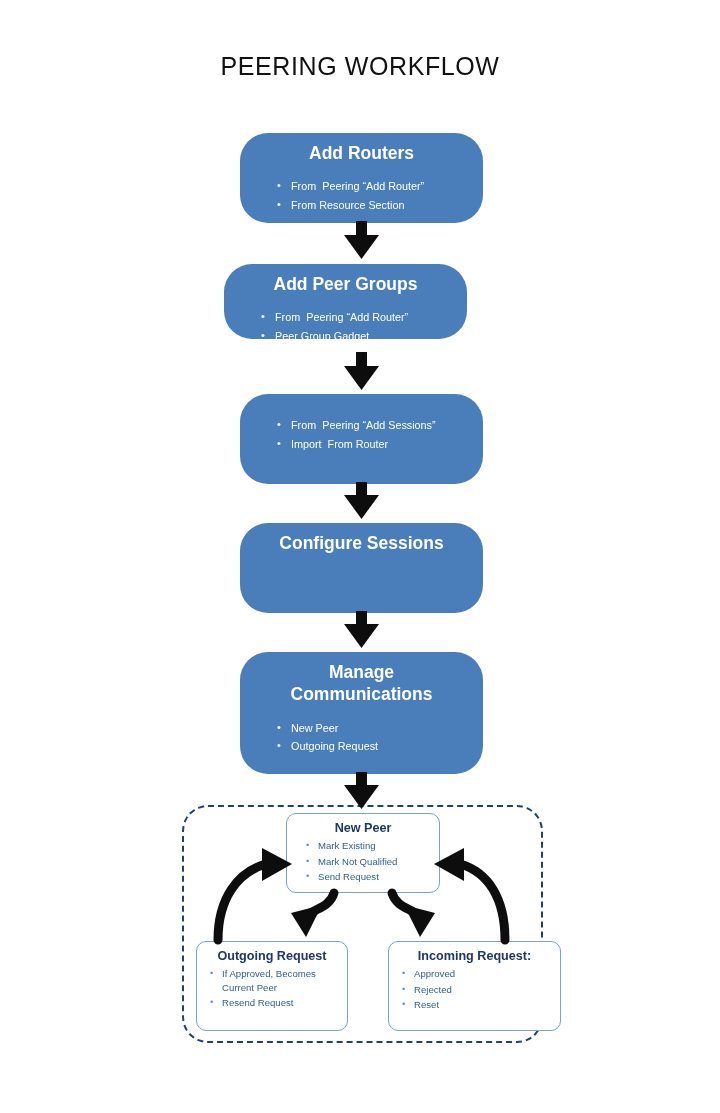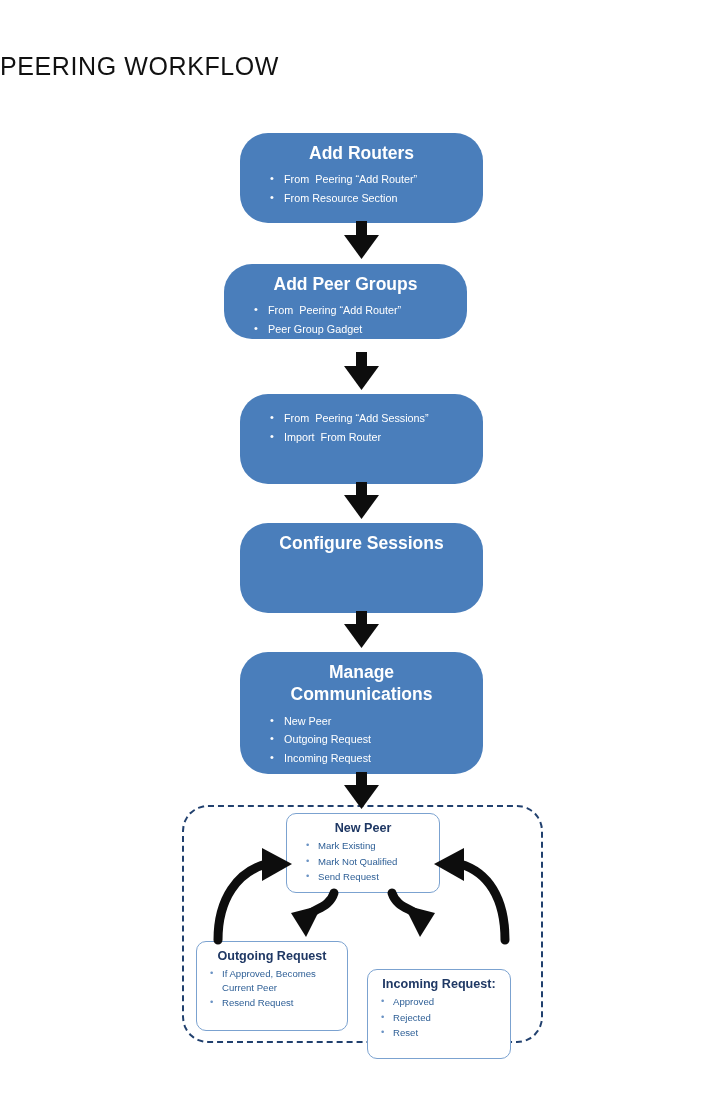--- a/index.html
+++ b/index.html
@@ -17,21 +17,21 @@
   #canvas {
     position: absolute;
     left: 0; top: 0;
     width: 720px; height: 1113px;
   }
   
   #page-title {
     position: absolute;
     left: 0; top: 52px;
     width: 720px;
-    text-align: left;
+    text-align: center;
     font-size: 25px;
     letter-spacing: 0.6px;
     color: #111111;
     font-weight: 400;
     font-family: "Liberation Sans", sans-serif;
   }
   
   .flow-box {
     position: absolute;
     background: #4a7ebb;
@@ -44,21 +44,21 @@
     text-align: center;
     font-weight: bold;
     font-size: 17.5px;
     line-height: 1.28;
     color: #ffffff;
     padding: 0 10px;
     margin-bottom: 4px;
   }
   .flow-box .bullets {
     list-style: none;
-    margin: 8px;
+    margin: 15px;
     padding: 0 0 0 22px;
   }
   .flow-box .bullets li {
     font-size: 10.8px;
     line-height: 1.45;
     color: #ffffff;
     position: relative;
     padding-left: 14px;
     margin-bottom: 3px;
     white-space: pre;
@@ -119,21 +119,21 @@
     content: "•";
     position: absolute;
     left: 1px;
     top: -1px;
     font-size: 9.5px;
     color: #6b93c4;
   }
   #sub-box-new-peer { left: 286px; top: 813px; width: 154px; height: 80px; }
   #sub-box-new-peer .bullets { padding-left: 18px; }
   #sub-box-outgoing  { left: 196px; top: 941px; width: 152px; height: 90px; }
-  #sub-box-incoming  { left: 367px; top: 941px; width: 144px; height: 90px; margin-top: 28px; }
+  #sub-box-incoming  { left: 388px; top: 941px; width: 173px; height: 90px; }
 
   svg.overlay {
     position: absolute;
     left: 0; top: 0;
     width: 720px; height: 1113px;
     pointer-events: none;
   }
 </style>
 </head>
 <body>
@@ -170,21 +170,20 @@
   </div>
 
   <div class="flow-box" id="box-manage-communications" style="left:240px; top:652px; width:243px; height:122px;">
     <div class="box-title">
       <div>Manage</div>
       <div>Communications</div>
     </div>
     <ul class="bullets">
       <li>New Peer</li>
       <li>Outgoing Request</li>
-      <li>Incoming Request</li>
     </ul>
   </div>
 
   <div id="dashed-container"></div>
 
   <div class="sub-box" id="sub-box-new-peer">
     <div class="box-title">New Peer</div>
     <ul class="bullets">
       <li>Mark Existing</li>
       <li>Mark Not Qualified</li>

